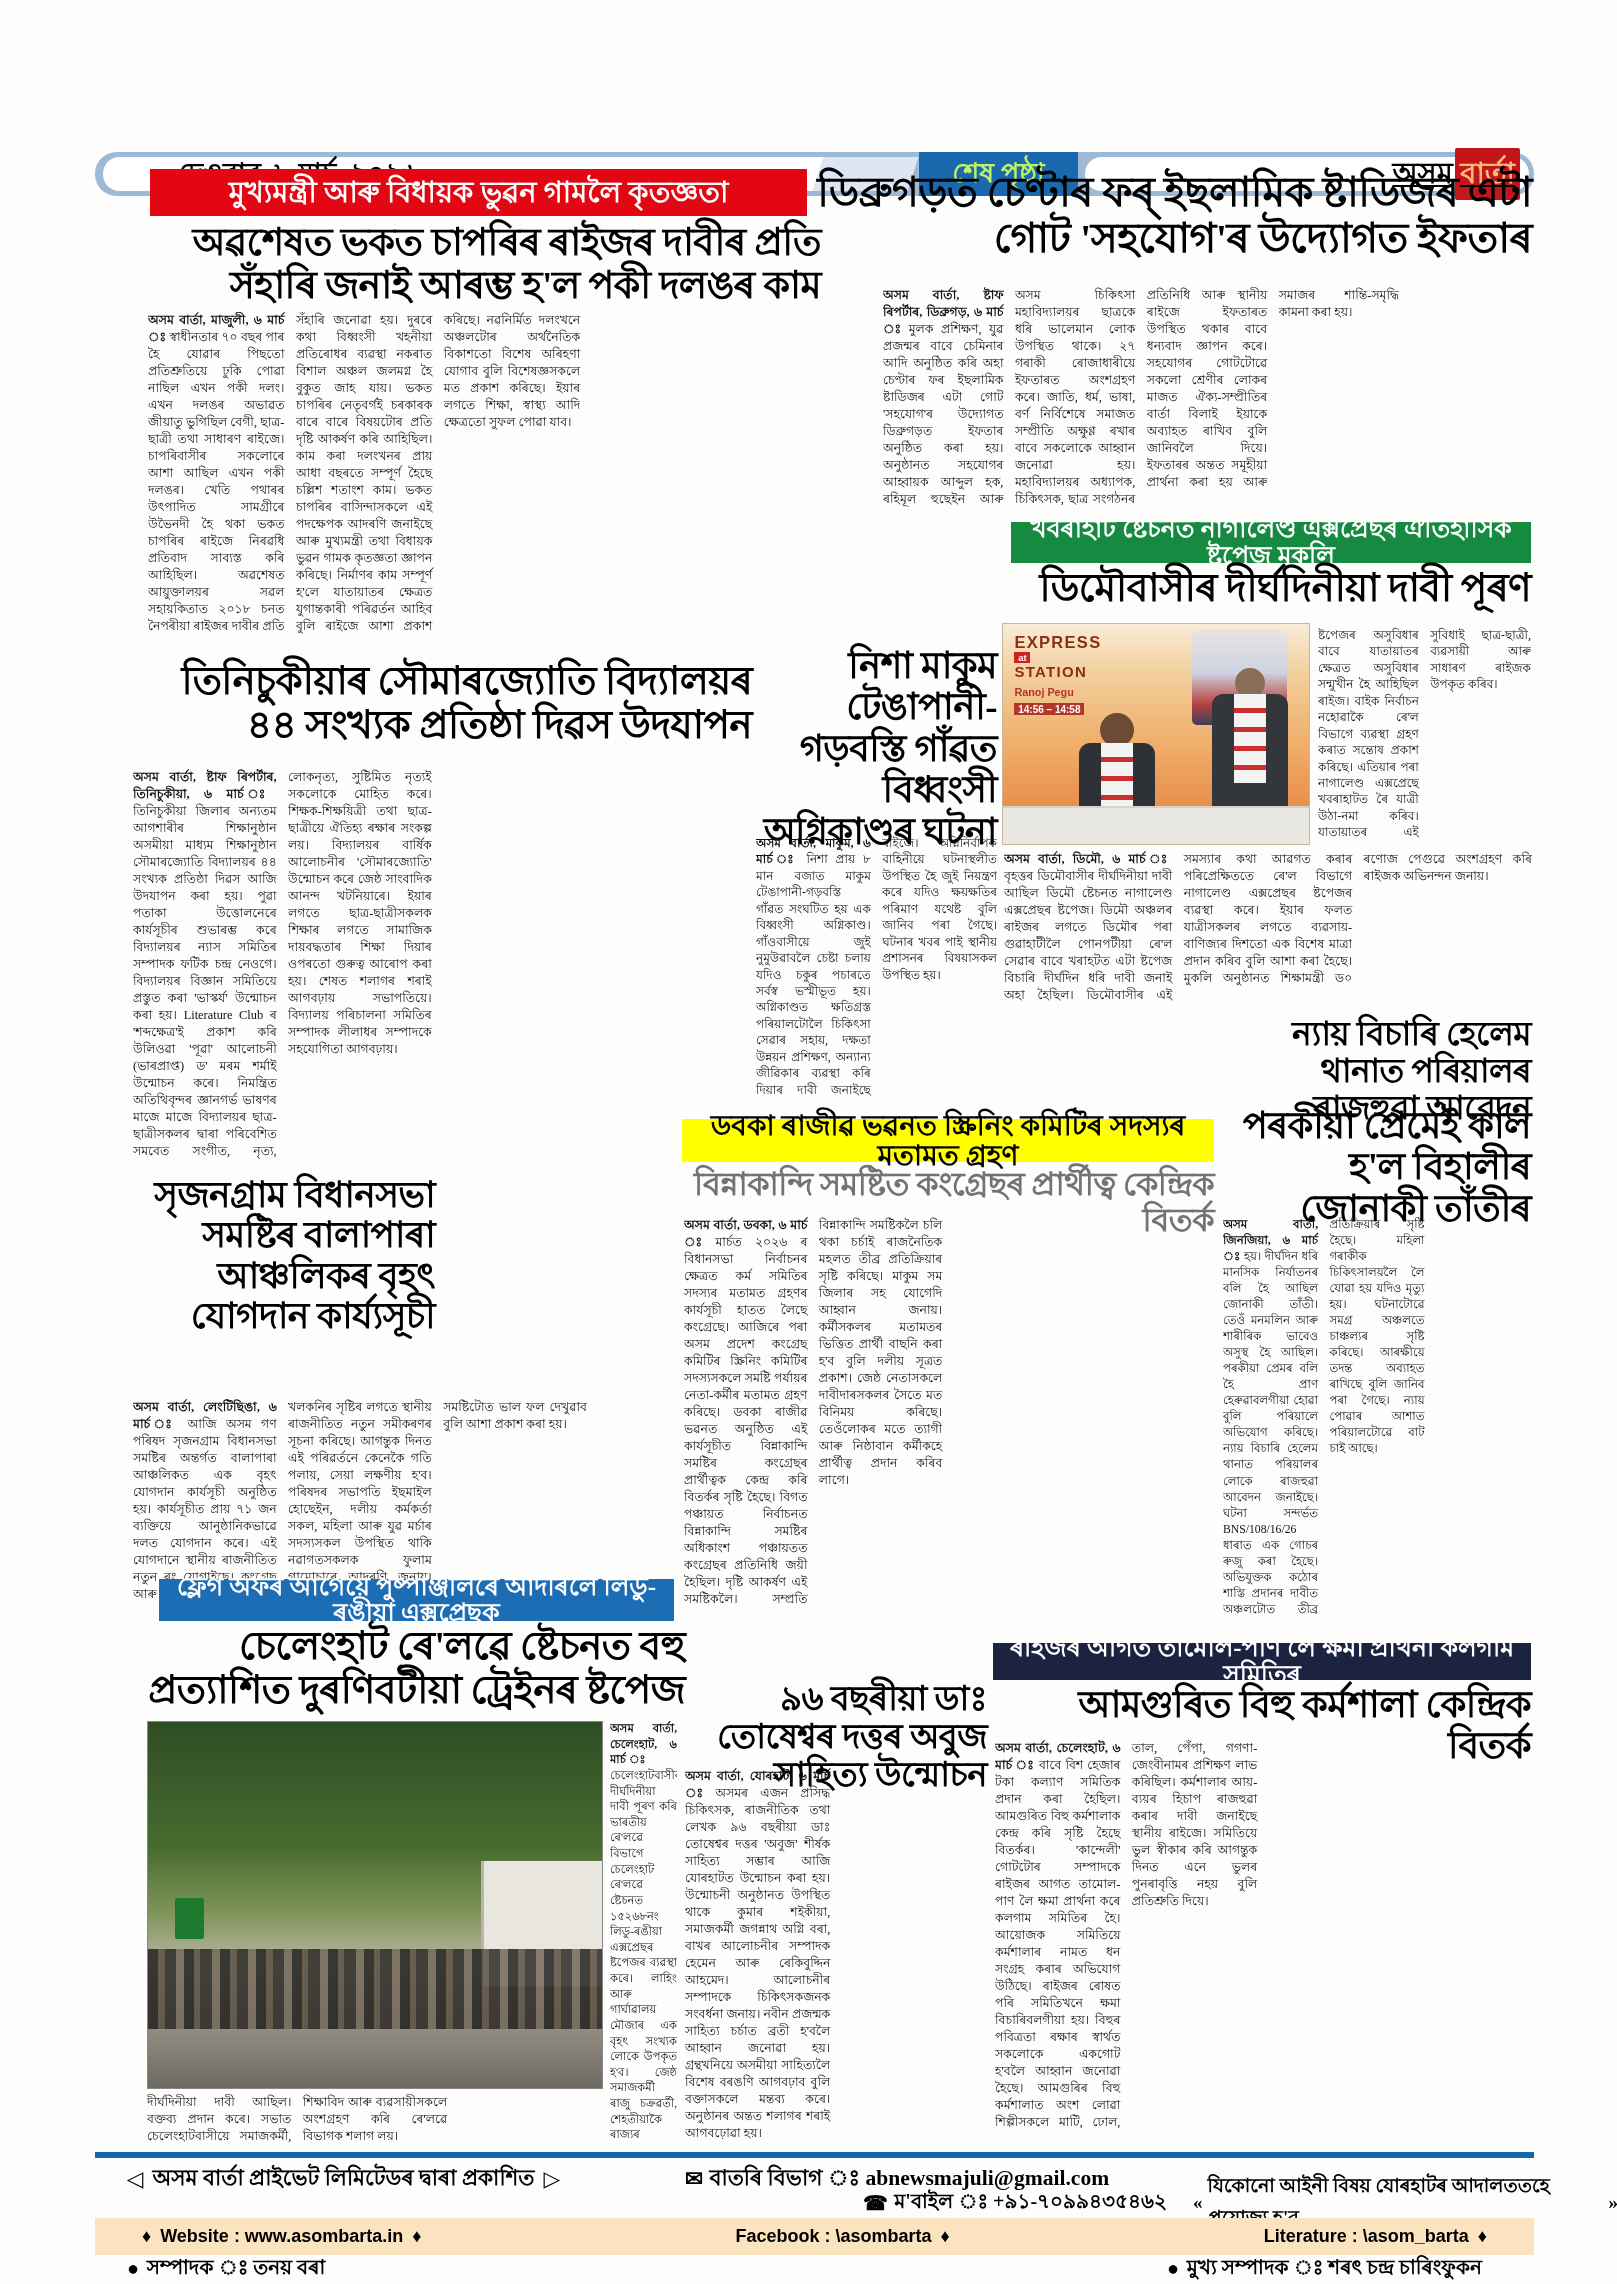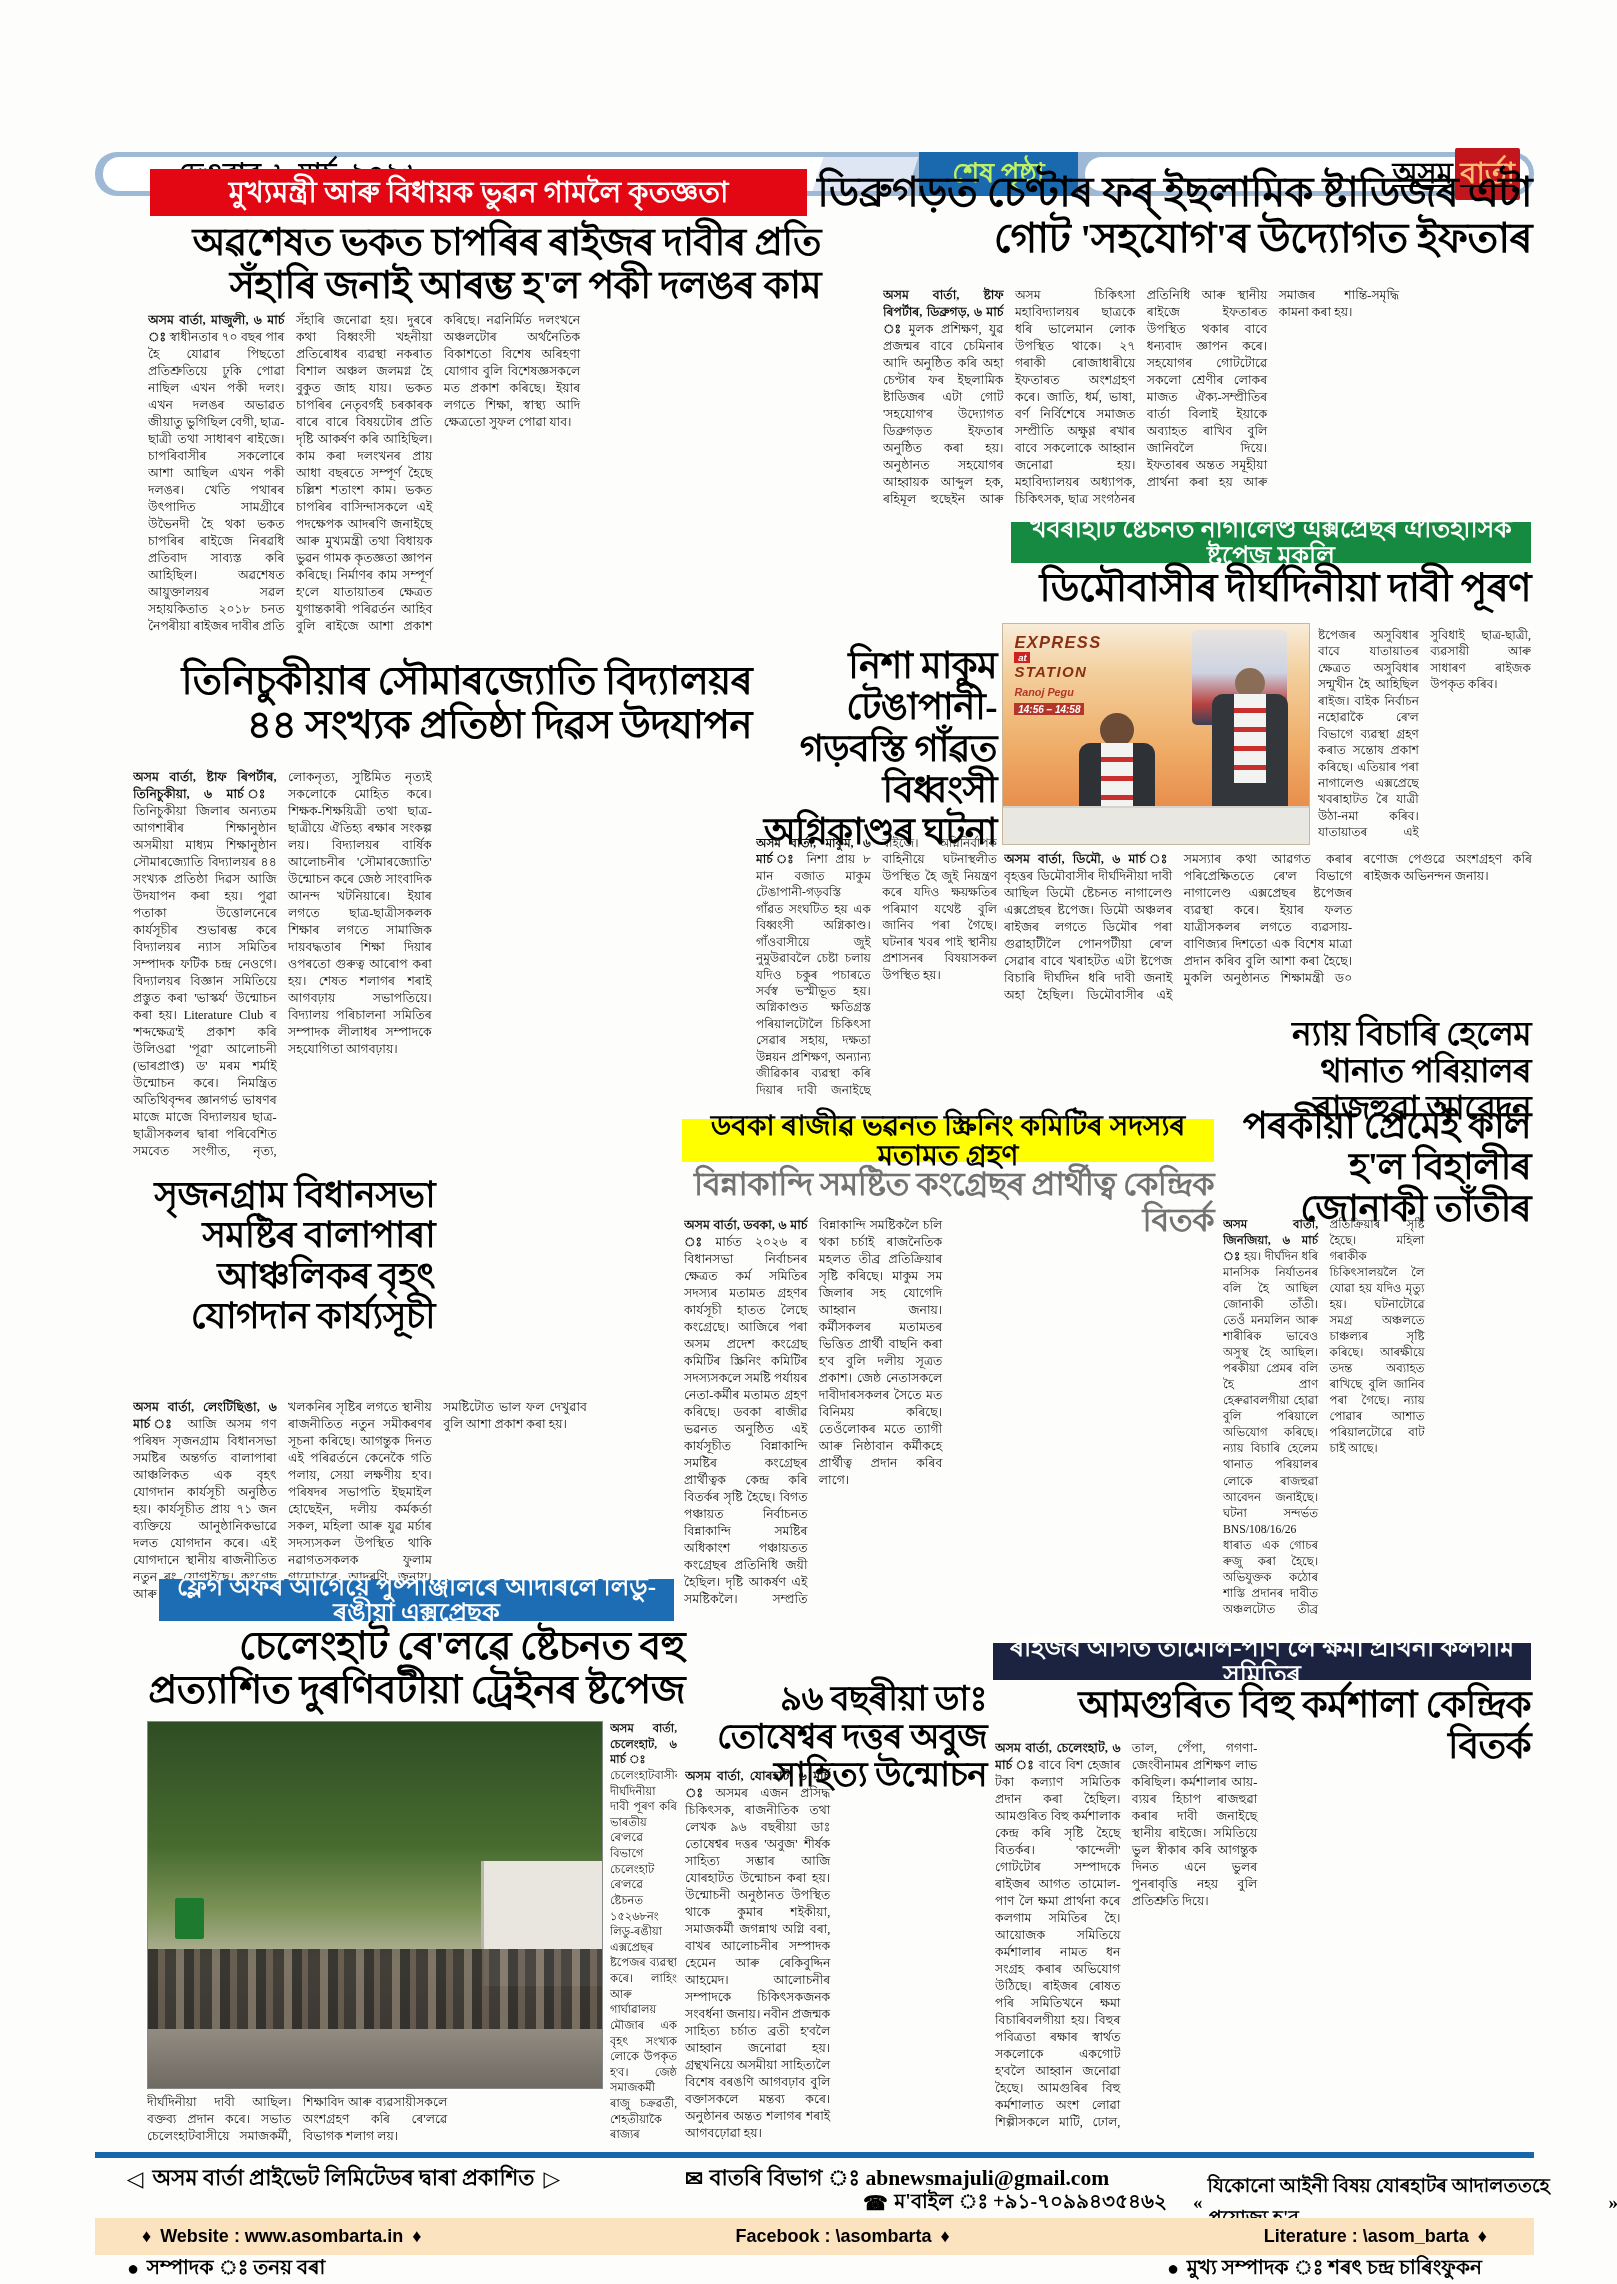--- a/index.html
+++ b/index.html
@@ -13,21 +13,21 @@
   .kicker{font-weight:bold;text-align:center;display:flex;align-items:center;justify-content:center;line-height:1.05;}
   .photo{overflow:hidden;}
   
   .head-bar{background:#9db9d6;border-radius:21.6px;}
   .head-white{background:#fff;border-radius:16.5px;text-decoration:underline;}
   .slant{background:#dde6f2;transform:skewX(-18deg);}
   .pagelabel{background:#1a68ad;color:#bef264;font-weight:bold;display:flex;align-items:center;justify-content:center;}
   .masthead{display:flex;align-items:center;justify-content:flex-end;font-weight:bold;}
   .masthead .red{background:#c3151c;color:#fdba74;padding:1.3px 5px;margin-left:2.5px;border-radius:1.9px;}
   
-  .ph1{background:linear-gradient(180deg,#f8ecd9 0%,#f3cf9d 22%,#efae69 55%,#e98f4e 82%,#e6dfd6 100%);font-style:italic;}
+  .ph1{background:linear-gradient(180deg,#f8ecd9 0%,#f3cf9d 22%,#efae69 55%,#e98f4e 82%,#e6dfd6 100%);}
   .ph1 .board{position:absolute;left:11.4px;top:9px;width:133px;color:#8a2f14;font-family:"Liberation Sans",sans-serif;font-weight:bold;}
   .ph1 .pm{position:absolute;right:21.6px;top:6.3px;width:95px;height:95px;background:linear-gradient(180deg,#e8e4e0 0%,#cdd3e2 45%,#b8413f 78%,#3c3f55 100%);border-radius:5px;}
   .figure{position:absolute;}
   .head-c{width:34px;height:34px;background:#6b4a36;border-radius:50%;margin:0 auto;}
   .torso{width:76px;height:95px;background:#2e3136;border-radius:11.4px 11.4px 0 0;margin-top:-3.8px;position:relative;}
   .gamosa{position:absolute;left:21.6px;top:0;width:32px;height:89px;background:repeating-linear-gradient(180deg,#f3f3f1 0 14px,#c92f2c 14px 19px);}
   .sofa{position:absolute;left:0;bottom:0;width:100%;height:36px;background:#e9e7e2;border-top:2.5px solid #d6d3cc;}
   .ph2{background:linear-gradient(180deg,#2f4d24 0%,#476b2f 34%,#7e9459 52%,#b9b6a2 66%,#9a948a 80%,#6f6a62 100%);}
   .ph2 .bldg{position:absolute;right:0;top:38%;width:26%;height:34%;background:#e8e6df;border-left:3.8px solid #b9b5aa;}
   .ph2 .crowd{position:absolute;left:0;top:62%;width:100%;height:22%;

